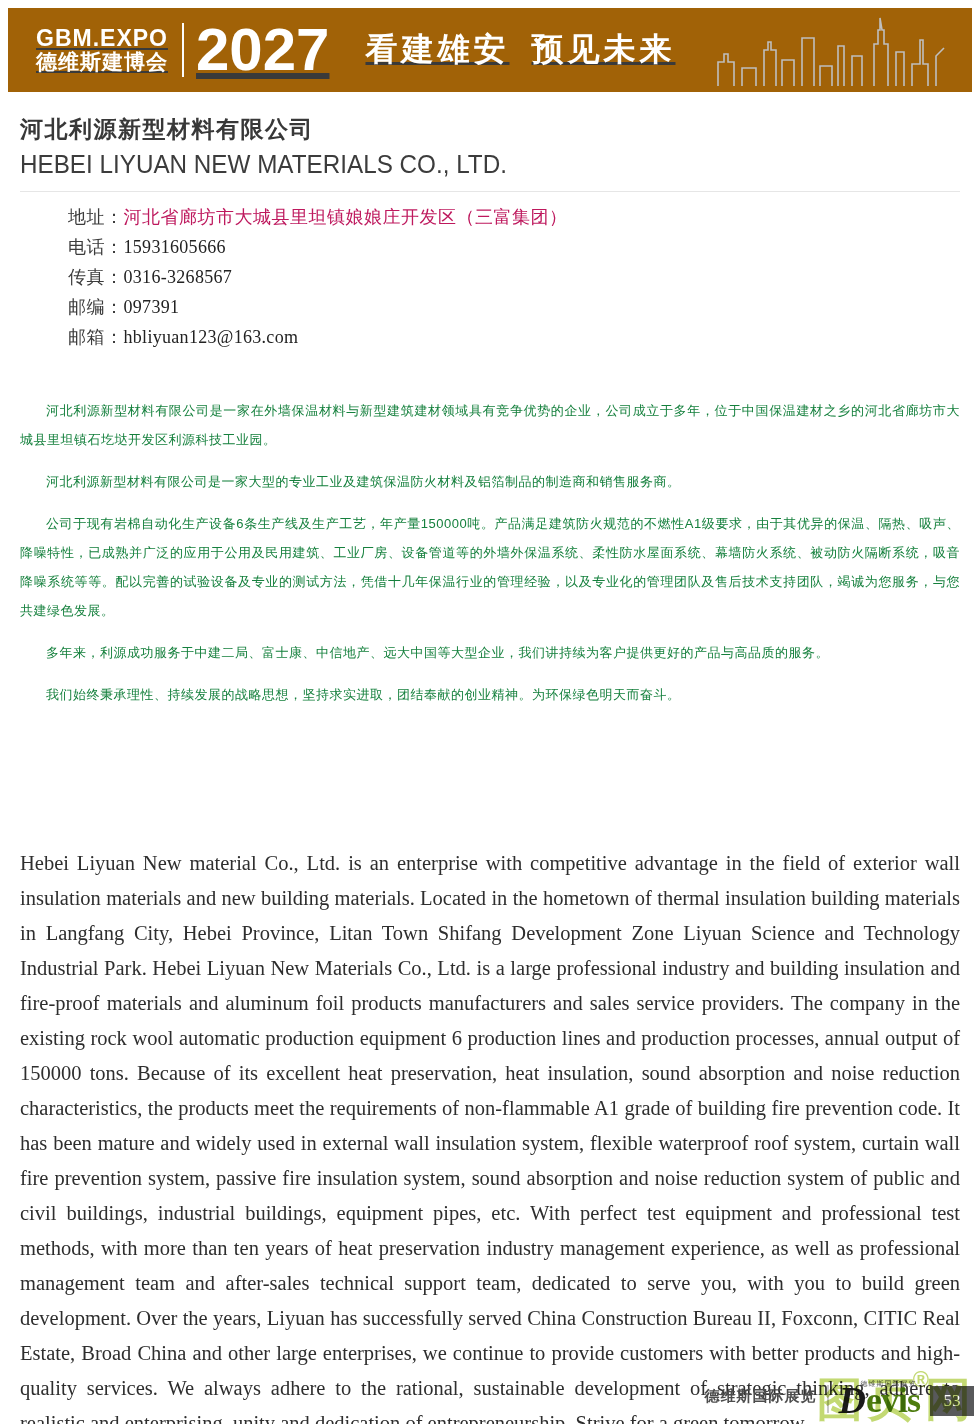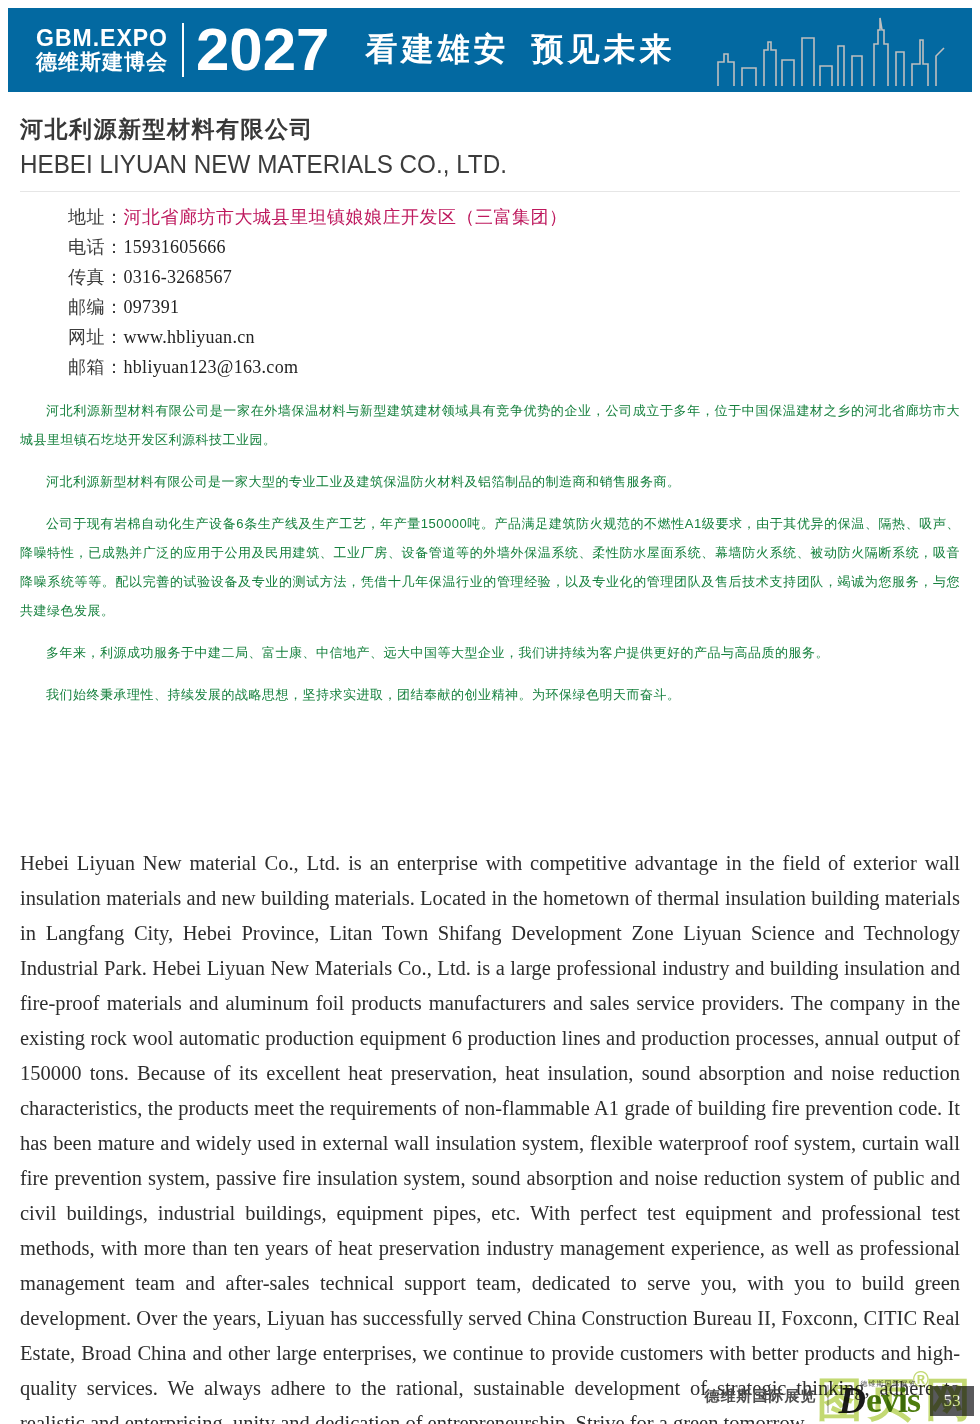--- a/index.html
+++ b/index.html
@@ -72,21 +72,21 @@
   .watermark {
     position:absolute; right:4px; bottom:2px; z-index:5;
     font-size:46px; font-weight:800; letter-spacing:5px; line-height:1;
     mix-blend-mode:multiply; white-space:nowrap;
   }
   .watermark .reg { font-size:22px; vertical-align:28px; letter-spacing:0; margin:0 -4px 0 -6px; }
 </style>
 </head>
 <body>
 
-<div class="banner" style="background: #0369a1;">
+<div class="banner" style="background: #a16207; text-decoration: underline;">
   <div class="banner-inner">
     <div class="logo-block">
       <div class="logo-l1">GBM.EXPO</div>
       <div class="logo-l2">德维斯建博会</div>
     </div>
     <div class="banner-vline"></div>
     <div class="year">2027</div>
     <div class="tagline">
       <span>看建雄安</span><span class="gap"></span><span>预见未来</span>
     </div>
@@ -122,23 +122,20 @@
   <div class="row">
     <span class="lbl">电话：</span><span class="val-serif">15931605666</span>
   </div>
   <div class="row">
     <span class="lbl">传真：</span><span class="val-serif">0316-3268567</span>
   </div>
   <div class="row">
     <span class="lbl">邮编：</span><span class="val-serif">097391</span>
   </div>
   <div class="row">
-    <span class="lbl">网址：</span><span class="val-serif">www.hbliyuan.cn</span>
-  </div>
-  <div class="row">
     <span class="lbl">邮箱：</span><span class="val-serif">hbliyuan123@163.com</span>
   </div>
 </div>
 
 <div class="profile-zh">
   <p>河北利源新型材料有限公司是一家在外墙保温材料与新型建筑建材领域具有竞争优势的企业，公司成立于多年，位于中国保温建材之乡的河北省廊坊市大城县里坦镇石圪垯开发区利源科技工业园。</p>
   <p>河北利源新型材料有限公司是一家大型的专业工业及建筑保温防火材料及铝箔制品的制造商和销售服务商。</p>
   <p>公司于现有岩棉自动化生产设备6条生产线及生产工艺，年产量150000吨。产品满足建筑防火规范的不燃性A1级要求，由于其优异的保温、隔热、吸声、降噪特性，已成熟并广泛的应用于公用及民用建筑、工业厂房、设备管道等的外墙外保温系统、柔性防水屋面系统、幕墙防火系统、被动防火隔断系统，吸音降噪系统等等。配以完善的试验设备及专业的测试方法，凭借十几年保温行业的管理经验，以及专业化的管理团队及售后技术支持团队，竭诚为您服务，与您共建绿色发展。</p>
   <p>多年来，利源成功服务于中建二局、富士康、中信地产、远大中国等大型企业，我们讲持续为客户提供更好的产品与高品质的服务。</p>
   <p>我们始终秉承理性、持续发展的战略思想，坚持求实进取，团结奉献的创业精神。为环保绿色明天而奋斗。</p>

